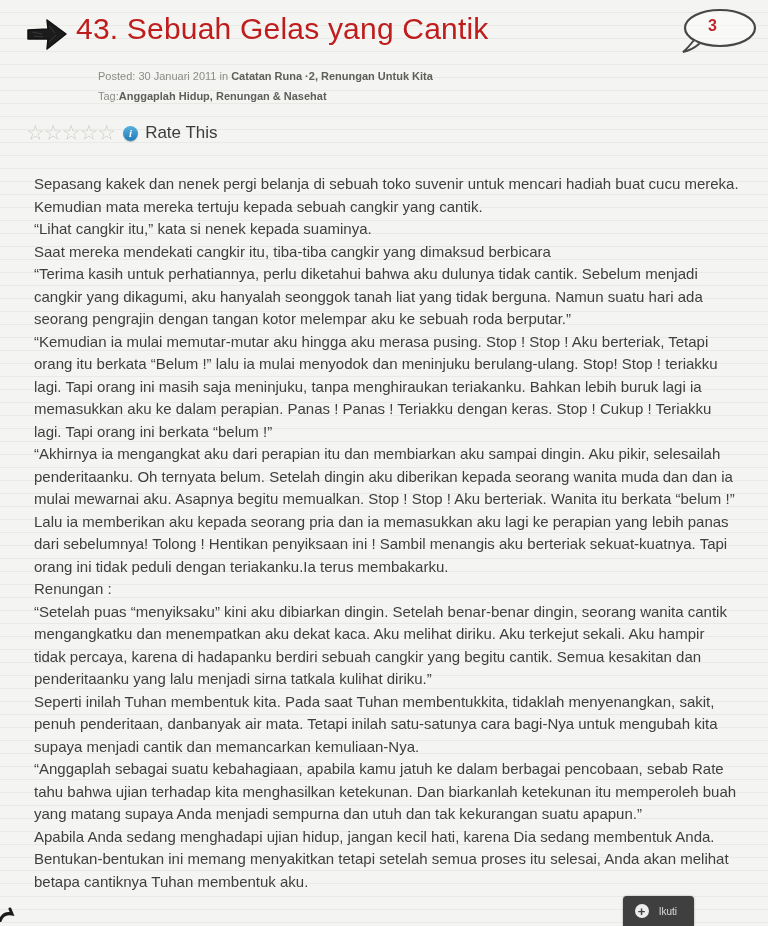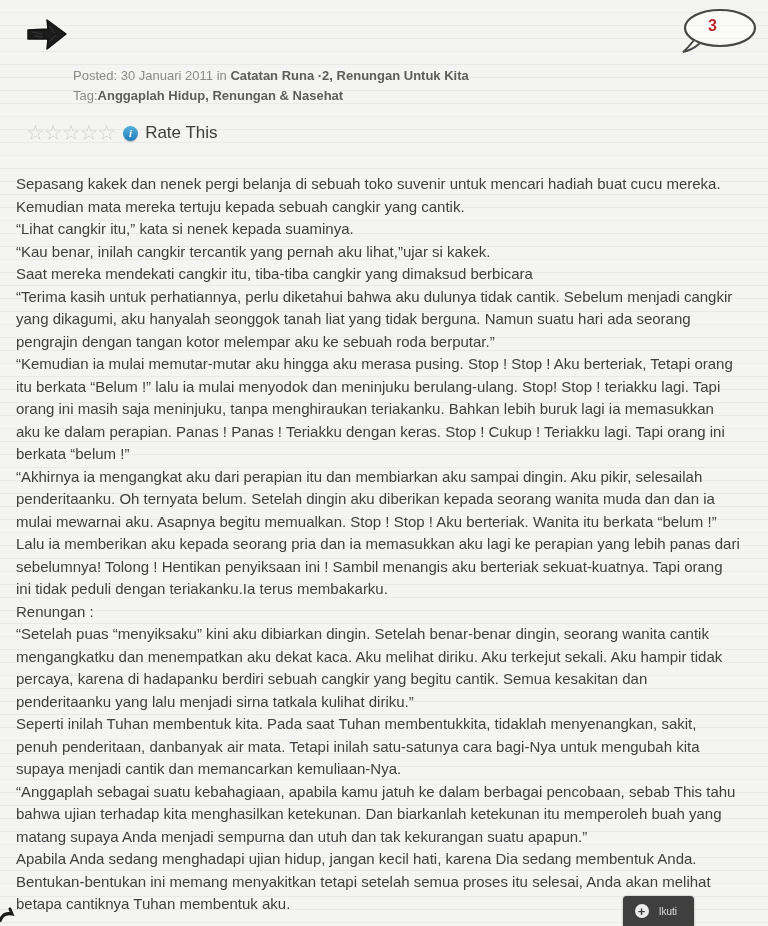--- a/index.html
+++ b/index.html
@@ -42,22 +42,22 @@
   }
   .comment-bubble .count {
     position: absolute;
     top: 11px;
     left: 26px;
     font-size: 16px;
     font-weight: 700;
     color: #c0262b;
   }
   .meta {
-    margin: 8px 0 0 47px;
-    font-size: 13px;
+    margin: 8px 0 0 72px;
+    font-size: 11px;
     line-height: 20px;
     color: #8b8b88;
   }
   .meta b { color: #5d5d5a; font-weight: 700; cursor: pointer; }
   
   .rating {
     display: flex;
     align-items: center;
     margin: 16px 0 0 26px;
     height: 22px;
@@ -82,21 +82,21 @@
     font-weight: 700;
     font-size: 11px;
     display: flex;
     align-items: center;
     justify-content: center;
     box-shadow: 0 1px 1px rgba(0,0,0,0.25);
   }
   .rate-label { font-size: 17px; color: #3d3d3d; }
   
   .article {
-    margin: 29px 28px 0 16px;
+    margin: 29px 28px 0 34px;
     font-size: 15px;
     line-height: 22.5px;
     color: #3f3f3f;
     text-align: left;
   }
   .article p { margin: 0; }
   
   .follow-button {
     position: absolute;
     right: 74px;
@@ -134,20 +134,21 @@
 <div class="page">
 
   <div class="header">
     <div class="title-row">
       <span class="arrow-icon">
         <svg width="42" height="40" viewBox="0 0 42 40">
           <polygon points="2,16 22,15 21,6 40,20 21,35 22,25 2,25" fill="#1c1c1c" stroke="#111" stroke-width="1.5" stroke-linejoin="round"></polygon>
           <path d="M6,18 l10,2 M8,22 l9,1 M23,12 l6,7 M23,28 l7,-7" stroke="#4a4a4a" stroke-width="1" opacity="0.6"></path>
         </svg>
       </span>
+      <h1 class="post-title">43. Sebuah Gelas yang Cantik</h1>
     </div>
 
     <div class="comment-bubble">
       <svg width="78" height="52" viewBox="0 0 78 52">
         <ellipse cx="38" cy="22" rx="35" ry="18" fill="rgba(255,255,255,0.45)" stroke="#474747" stroke-width="2.2"></ellipse>
         <path d="M12,34 Q6,42 1,46 Q10,44 17,38" fill="rgba(255,255,255,0.45)" stroke="#474747" stroke-width="2" stroke-linecap="round"></path>
       </svg>
       <span class="count">3</span>
     </div>
 
@@ -165,29 +166,28 @@
       <span class="star">☆</span>
       <span class="star">☆</span>
     </span>
     <span class="info-icon">i</span>
     <span class="rate-label">Rate This</span>
   </div>
 
   <div class="article">
     <p>Sepasang kakek dan nenek pergi belanja di sebuah toko suvenir untuk mencari hadiah buat cucu mereka. Kemudian mata mereka tertuju kepada sebuah cangkir yang cantik.</p>
     <p>“Lihat cangkir itu,” kata si nenek kepada suaminya.</p>
-    <p>“Kau benar, inilah cangkir tercantik yang pernah aku lihat,”ujar si kakek.</p>
     <p>Saat mereka mendekati cangkir itu, tiba-tiba cangkir yang dimaksud berbicara</p>
     <p>“Terima kasih untuk perhatiannya, perlu diketahui bahwa aku dulunya tidak cantik. Sebelum menjadi cangkir yang dikagumi, aku hanyalah seonggok tanah liat yang tidak berguna. Namun suatu hari ada seorang pengrajin dengan tangan kotor melempar aku ke sebuah roda berputar.”</p>
     <p>“Kemudian ia mulai memutar-mutar aku hingga aku merasa pusing. Stop ! Stop ! Aku berteriak, Tetapi orang itu berkata “Belum !” lalu ia mulai menyodok dan meninjuku berulang-ulang. Stop! Stop ! teriakku lagi. Tapi orang ini masih saja meninjuku, tanpa menghiraukan teriakanku. Bahkan lebih buruk lagi ia memasukkan aku ke dalam perapian. Panas ! Panas ! Teriakku dengan keras. Stop ! Cukup ! Teriakku lagi. Tapi orang ini berkata “belum !”</p>
     <p>“Akhirnya ia mengangkat aku dari perapian itu dan membiarkan aku sampai dingin. Aku pikir, selesailah penderitaanku. Oh ternyata belum. Setelah dingin aku diberikan kepada seorang wanita muda dan dan ia mulai mewarnai aku. Asapnya begitu memualkan. Stop ! Stop ! Aku berteriak. Wanita itu berkata “belum !” Lalu ia memberikan aku kepada seorang pria dan ia memasukkan aku lagi ke perapian yang lebih panas dari sebelumnya! Tolong ! Hentikan penyiksaan ini ! Sambil menangis aku berteriak sekuat-kuatnya. Tapi orang ini tidak peduli dengan teriakanku.Ia terus membakarku.</p>
     <p>Renungan :</p>
     <p>“Setelah puas “menyiksaku” kini aku dibiarkan dingin. Setelah benar-benar dingin, seorang wanita cantik mengangkatku dan menempatkan aku dekat kaca. Aku melihat diriku. Aku terkejut sekali. Aku hampir tidak percaya, karena di hadapanku berdiri sebuah cangkir yang begitu cantik. Semua kesakitan dan penderitaanku yang lalu menjadi sirna tatkala kulihat diriku.”</p>
     <p>Seperti inilah Tuhan membentuk kita. Pada saat Tuhan membentukkita, tidaklah menyenangkan, sakit, penuh penderitaan, danbanyak air mata. Tetapi inilah satu-satunya cara bagi-Nya untuk mengubah kita supaya menjadi cantik dan memancarkan kemuliaan-Nya.</p>
-    <p>“Anggaplah sebagai suatu kebahagiaan, apabila kamu jatuh ke dalam berbagai pencobaan, sebab This tahu bahwa ujian terhadap kita menghasilkan ketekunan. Dan biarkanlah ketekunan itu memperoleh buah yang matang supaya Anda menjadi sempurna dan utuh dan tak kekurangan suatu apapun.”</p>
+    <p>“Anggaplah sebagai suatu kebahagiaan, apabila kamu jatuh ke dalam berbagai pencobaan, sebab Rate tahu bahwa ujian terhadap kita menghasilkan ketekunan. Dan biarkanlah ketekunan itu memperoleh buah yang matang supaya Anda menjadi sempurna dan utuh dan tak kekurangan suatu apapun.”</p>
     <p>Apabila Anda sedang menghadapi ujian hidup, jangan kecil hati, karena Dia sedang membentuk Anda. Bentukan-bentukan ini memang menyakitkan tetapi setelah semua proses itu selesai, Anda akan melihat betapa cantiknya Tuhan membentuk aku.</p>
   </div>
 
   <div class="follow-button">
     <span class="follow-plus">+</span>
     <span class="follow-label">Ikuti</span>
   </div>
 
   <span class="corner-mark">
     <svg width="18" height="16" viewBox="0 0 18 16">

